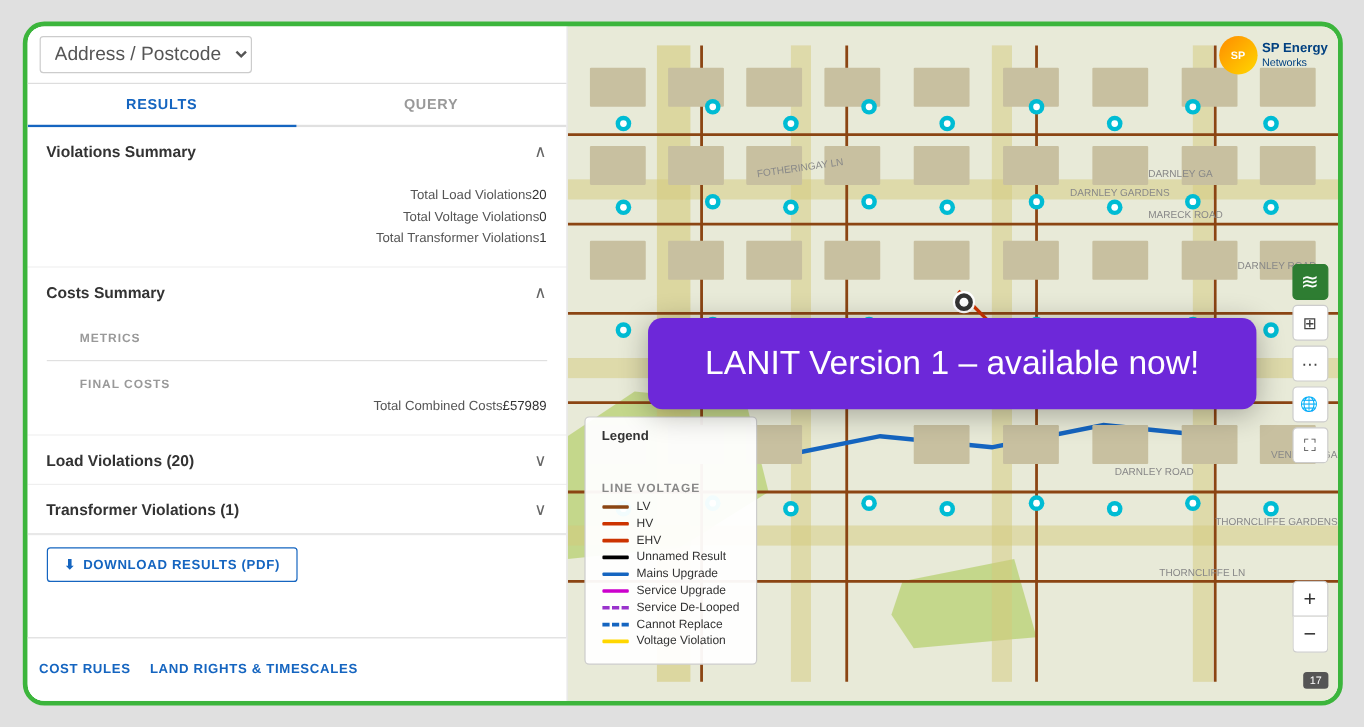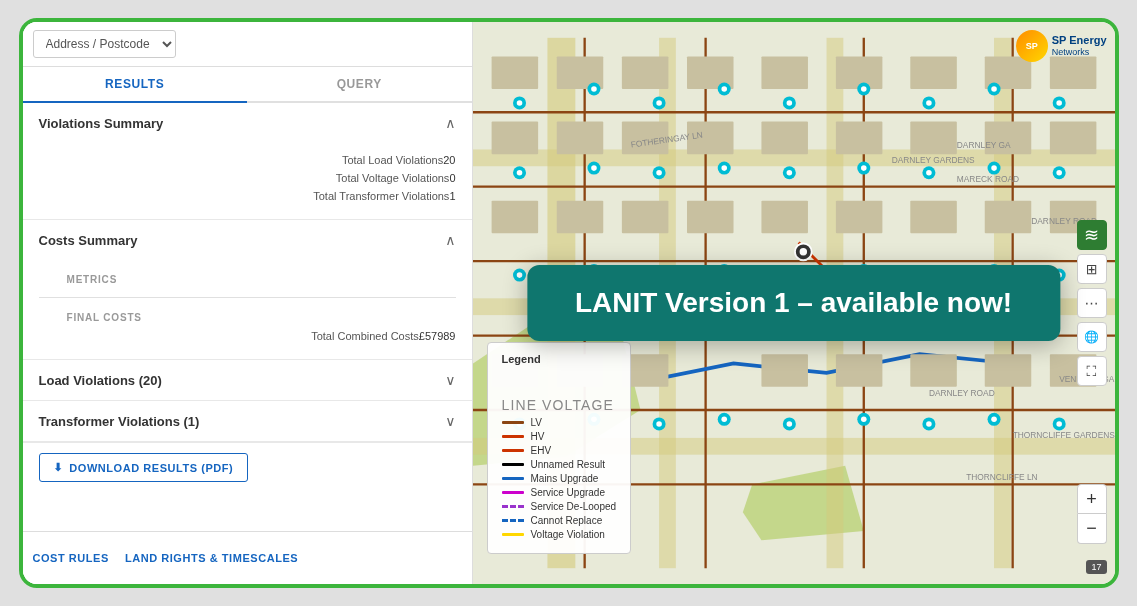--- a/index.html
+++ b/index.html
@@ -52,21 +52,21 @@
       border: 1px solid #ccc;
       border-radius: 3px;
       font-size: 12px;
       color: #333;
       background: #fff;
     }
     .address-type-select {
       padding: 5px 8px;
       border: 1px solid #ccc;
       border-radius: 3px;
-      font-size: 12px;
+      font-size: 16px;
       color: #555;
       background: #fff;
       cursor: pointer;
     }
 
     
     .tabs {
       display: flex;
       border-bottom: 2px solid #e0e0e0;
       background: #fff;
@@ -207,24 +207,24 @@
       position: absolute;
       top: 0; left: 0;
     }
 
     
     .banner-overlay {
       position: absolute;
       top: 50%;
       left: 50%;
       transform: translate(-50%, -50%);
-      background: #0f766e;
+      background: #6d28d9;
       color: #fff;
       font-size: 28px;
-      font-weight: 700;
+      font-weight: 400;
       padding: 22px 48px;
       border-radius: 12px;
       white-space: nowrap;
       z-index: 10;
       box-shadow: 0 4px 24px rgba(0,0,0,0.3);
       text-align: center;
     }
 
     
     .sp-logo {
@@ -274,22 +274,22 @@
       z-index: 5;
       min-width: 140px;
     }
     .legend-title {
       font-weight: 700;
       color: #333;
       margin-bottom: 6px;
       font-size: 11px;
     }
     .legend-subtitle {
-      font-size: 14px;
-      font-weight: 400;
+      font-size: 10px;
+      font-weight: 700;
       color: #888;
       letter-spacing: 0.08em;
       text-transform: uppercase;
       margin-bottom: 4px;
       margin-top: 32px;
     }
     .legend-item {
       display: flex;
       align-items: center;
       gap: 7px;

